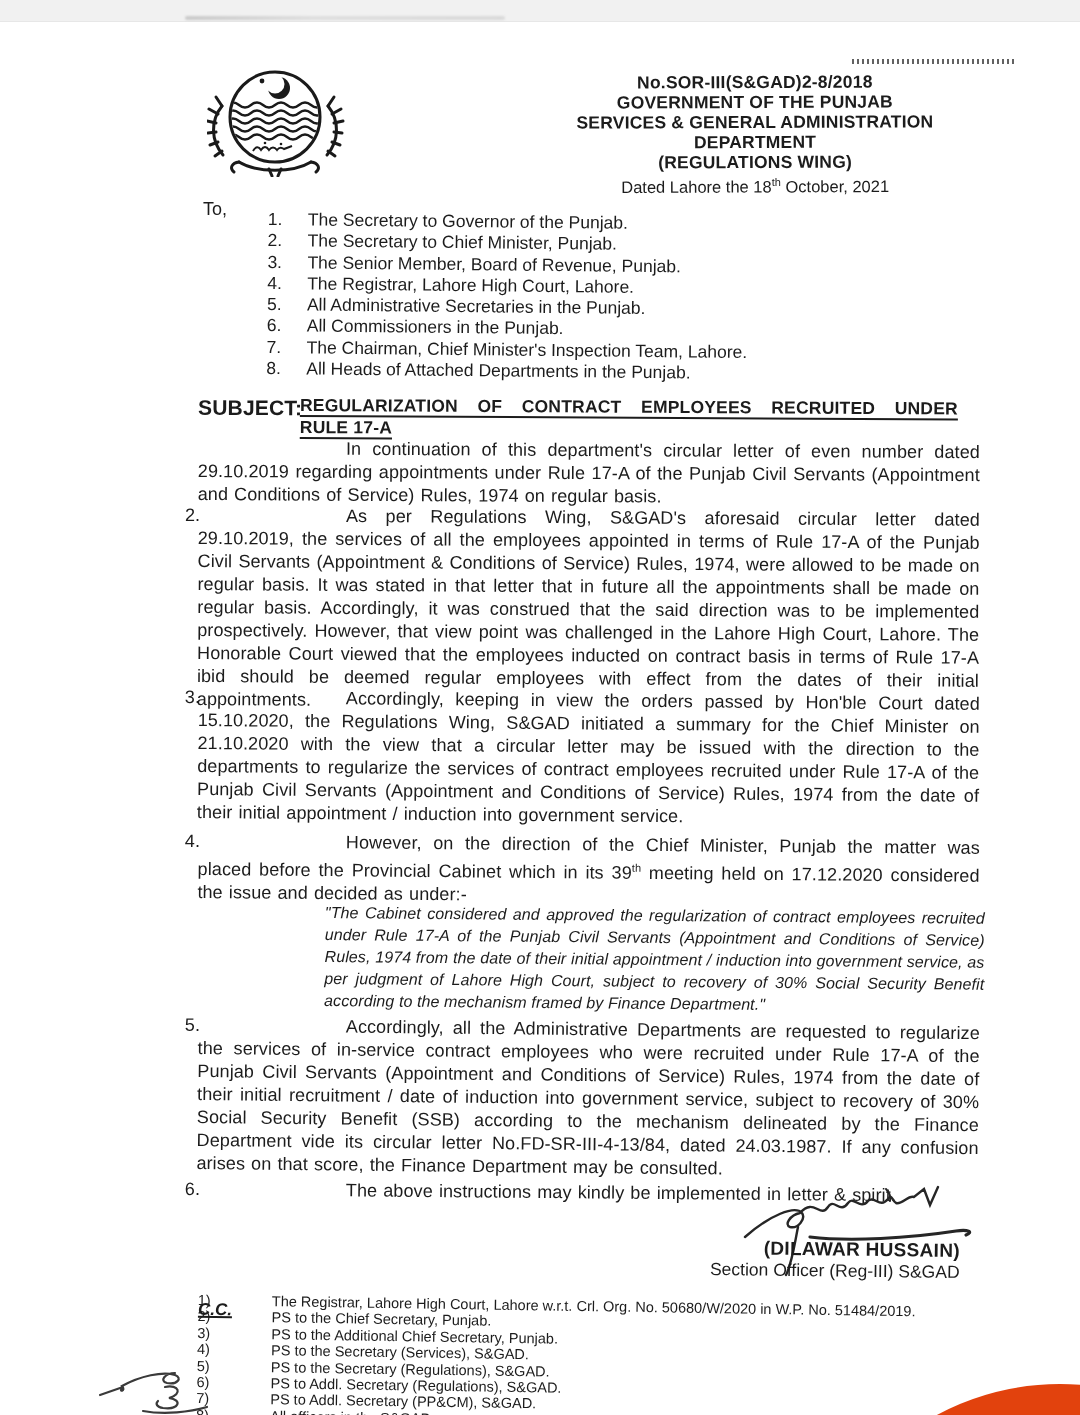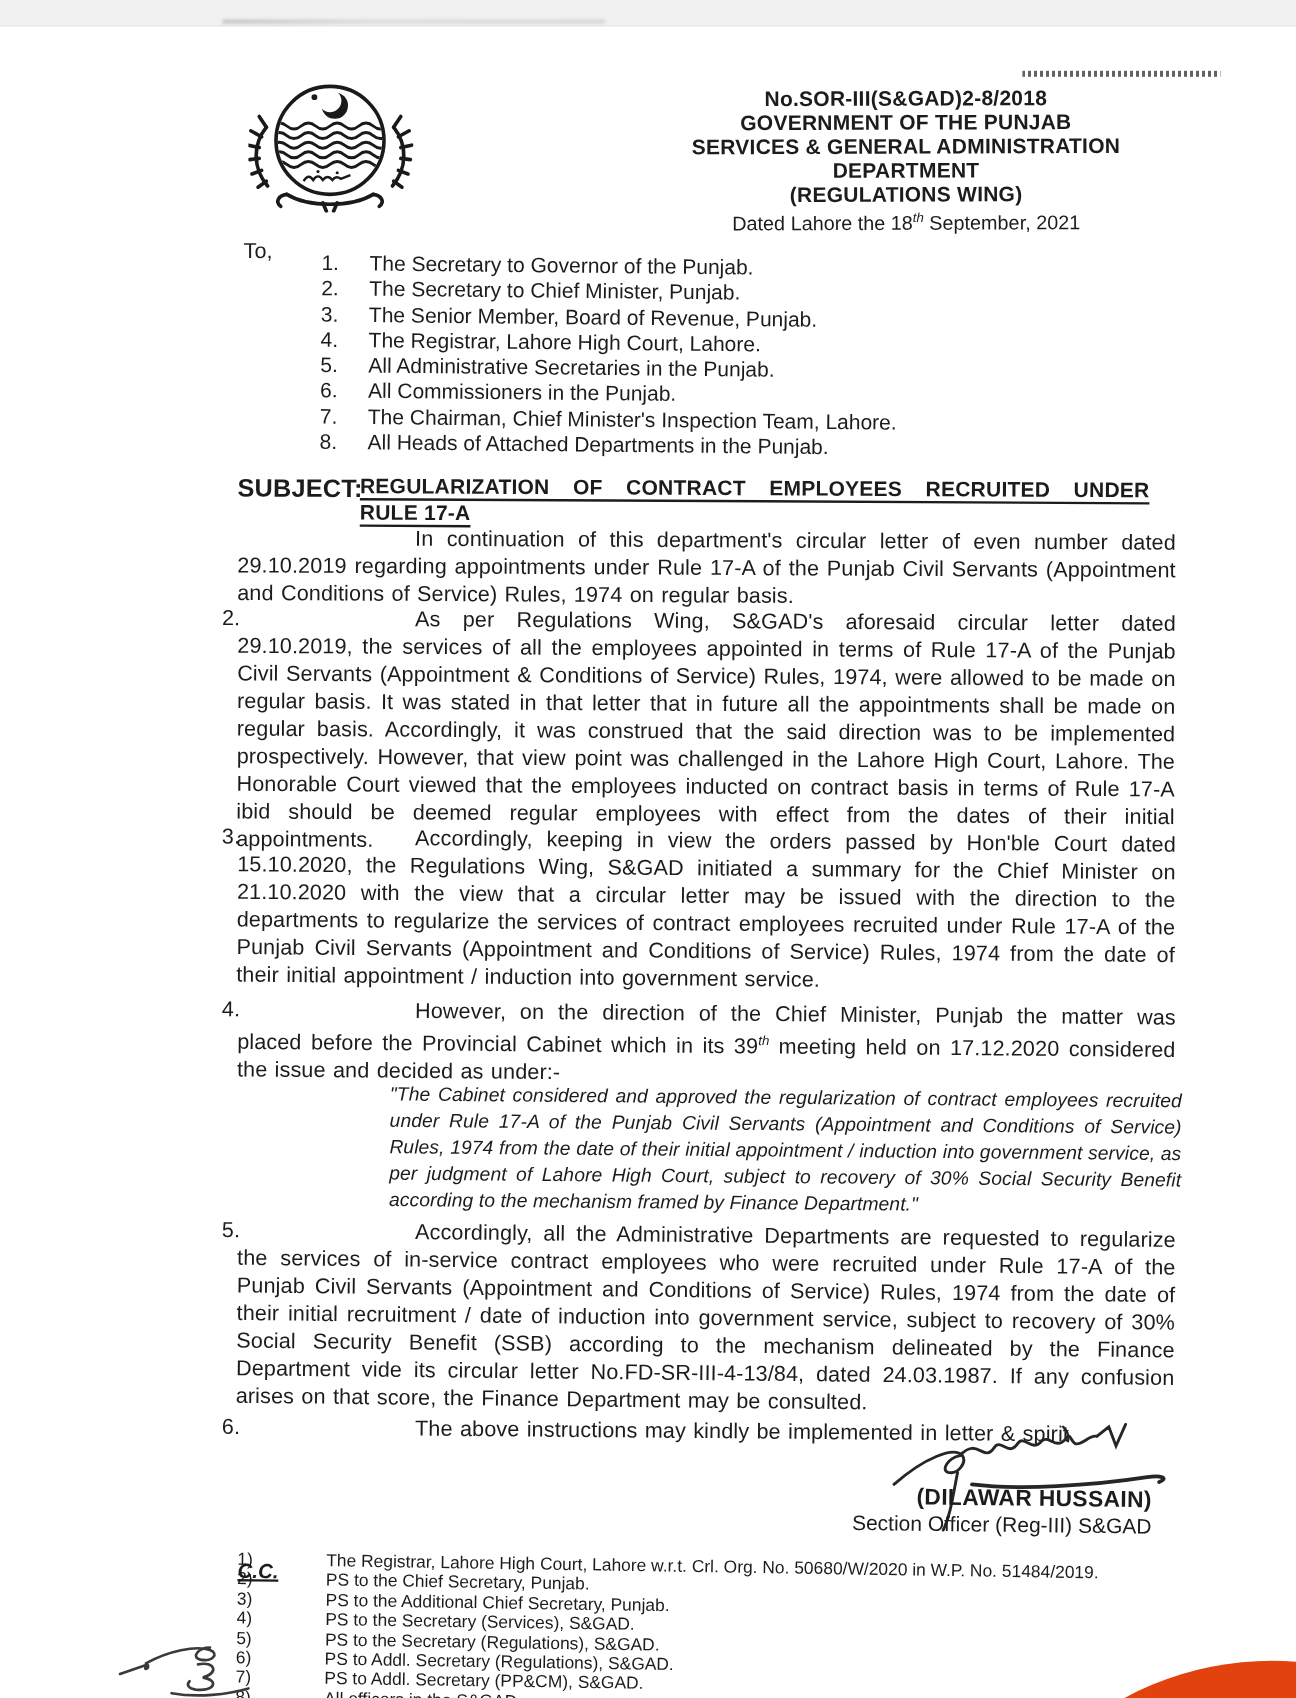--- a/index.html
+++ b/index.html
@@ -12,21 +12,21 @@
   
   .topband{left:0;top:0;width:1080px;height:21px;background:#f1f1f1;border-bottom:1px solid #e7e7e7;}
   .smudge{left:185px;top:16px;width:320px;height:4px;background:linear-gradient(90deg,#9a9a9a,#c9c9c9 40%,#bdbdbd);filter:blur(1.2px);opacity:.45;border-radius:2px;}
   .microtext{left:852px;top:59px;width:165px;height:5px;
     background:repeating-linear-gradient(90deg,#2e2e2e 0 2px,transparent 2px 5px);
     filter:blur(.6px);opacity:.75;}
   
   .hdrblock{left:540px;top:72px;width:430px;text-align:center;transform:rotate(-.2deg);}
   .hdrline{font-weight:bold;font-size:17.5px;line-height:20px;letter-spacing:.2px;}
   .dateline{font-size:16.5px;line-height:20px;font-weight:normal;}
-  sup,.sup{font-size:11px;vertical-align:super;letter-spacing:0;font-style:italic;}
+  sup,.sup{font-size:11px;vertical-align:super;letter-spacing:0;}
   
   .to{left:203px;top:199px;font-size:18px;}
   .addr{left:268px;top:209px;transform:rotate(.6deg);transform-origin:left top;}
   .addr-row{display:flex;font-size:17.5px;line-height:21.3px;}
   .addr-no{width:40px;}
   
   .subj-label{left:198px;top:396px;font-weight:bold;font-size:21px;letter-spacing:.2px;transform:rotate(.3deg);}
   .subject{left:300px;top:395px;width:658px;font-weight:bold;font-size:17.5px;line-height:21.5px;transform:rotate(.3deg);transform-origin:left top;}
   .subj-l1{text-align:justify;text-align-last:justify;text-decoration:underline;text-decoration-thickness:2px;text-underline-offset:4px;letter-spacing:.2px;}
   .subj-l2{display:inline-block;text-decoration:underline;text-decoration-thickness:2px;text-underline-offset:4px;letter-spacing:.2px;}
@@ -104,21 +104,21 @@
         <path d="M74 110 l -3 7"></path>
     </g>
   </svg>
 
   <div class="abs hdrblock">
     <div class="hdrline">No.SOR-III(S&amp;GAD)2-8/2018</div>
     <div class="hdrline">GOVERNMENT OF THE PUNJAB</div>
     <div class="hdrline">SERVICES &amp; GENERAL ADMINISTRATION</div>
     <div class="hdrline">DEPARTMENT</div>
     <div class="hdrline">(REGULATIONS WING)</div>
-    <div class="dateline"><span>Dated Lahore the 18</span><span class="sup">th</span><span> September, 2021</span></div>
+    <div class="dateline"><span>Dated Lahore the 18</span><span class="sup">th</span><span> October, 2021</span></div>
   </div>
 
   <div class="abs to">To,</div>
 
   <div class="abs addr">
     <div class="addr-row">
         <span class="addr-no">1.</span>
         <span>The Secretary to Governor of the Punjab.</span>
       </div>
     <div class="addr-row">

